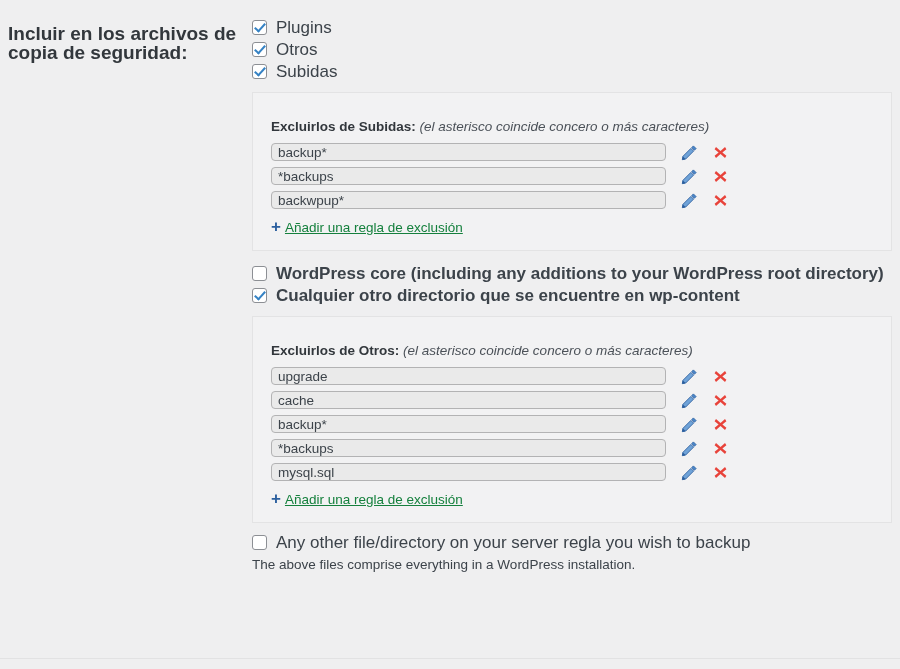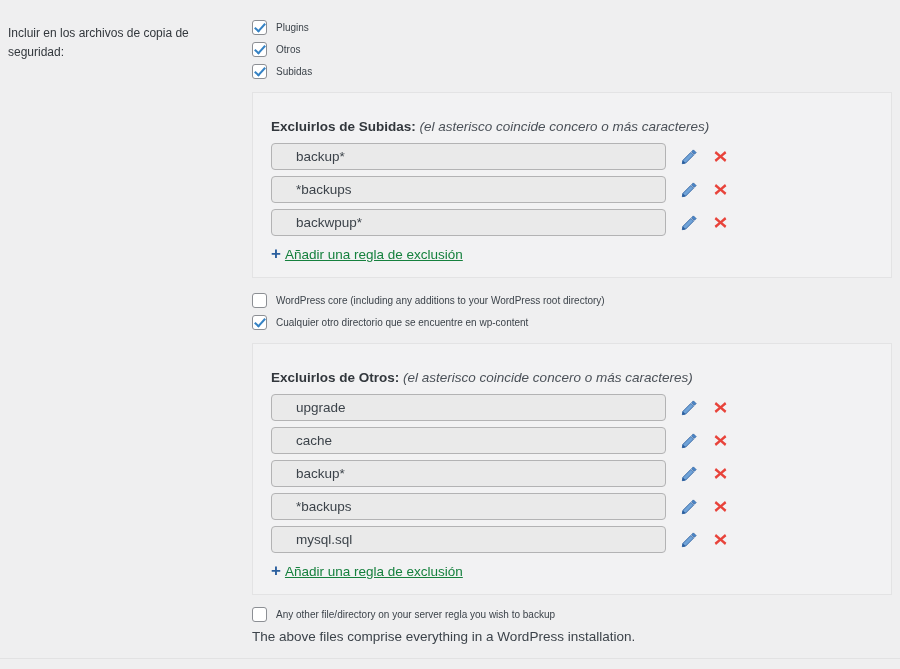--- a/index.html
+++ b/index.html
@@ -23,23 +23,24 @@
     height: 669px;
     box-sizing: border-box;
   }
 
   
   .field-label {
     position: absolute;
     left: 8px;
     top: 24px;
     width: 232px;
-    font-size: 12px;
+    font-size: 19px;
     line-height: 19px;
     color: #32373c;
+    font-weight: bold;
   }
 
   
   .content-col {
     position: absolute;
     left: 252px;
     top: 17px;
     width: 640px;
   }
 
@@ -68,21 +69,21 @@
     position: absolute;
     left: 4px;
     top: 0px;
     width: 4px;
     height: 9px;
     border: solid #3582c4;
     border-width: 0 2px 2px 0;
     transform: rotate(42deg);
   }
   .cb-label {
-    font-size: 10px;
+    font-size: 17px;
     color: #3c434a;
     white-space: nowrap;
   }
 
   
   .panel {
     box-sizing: border-box;
     border: 1px solid #e3e3e4;
     background: #f2f2f3;
     padding: 14px 18px 10px 18px;
@@ -101,23 +102,23 @@
   .panel-head .ph-hint  { font-style: italic; color: #4b5158; }
 
   .rule-row {
     display: flex;
     align-items: center;
     margin-bottom: 6px;
   }
   .rule-input {
     box-sizing: border-box;
     width: 395px;
-    height: 27px;
+    height: 18px;
     line-height: 25px;
-    padding: 0 24px;
+    padding: 0 6px;
     border: 1px solid #b3b3b4;
     border-radius: 4px;
     background: #eaeaea;
     color: #3c434a;
     font-family: "Liberation Sans", sans-serif;
     font-size: 13.5px;
     outline: none;
   }
   .icon-btn {
     width: 18px;
@@ -146,21 +147,21 @@
     line-height: 14px;
     margin-right: 4px;
   }
   .add-link {
     color: #15803d;
     font-size: 13.5px;
     text-decoration: underline;
     cursor: pointer;
   }
 
-  .mid-checks { margin-top: 12px; }
+  .mid-checks { margin-top: 12px; font-weight: bold; }
   .foot-note {
     font-size: 13.5px;
     color: #3c434a;
     line-height: 22px;
     margin-left: 0px;
   }
   .bottom-rule {
     position: absolute;
     left: 0;
     top: 658px;

